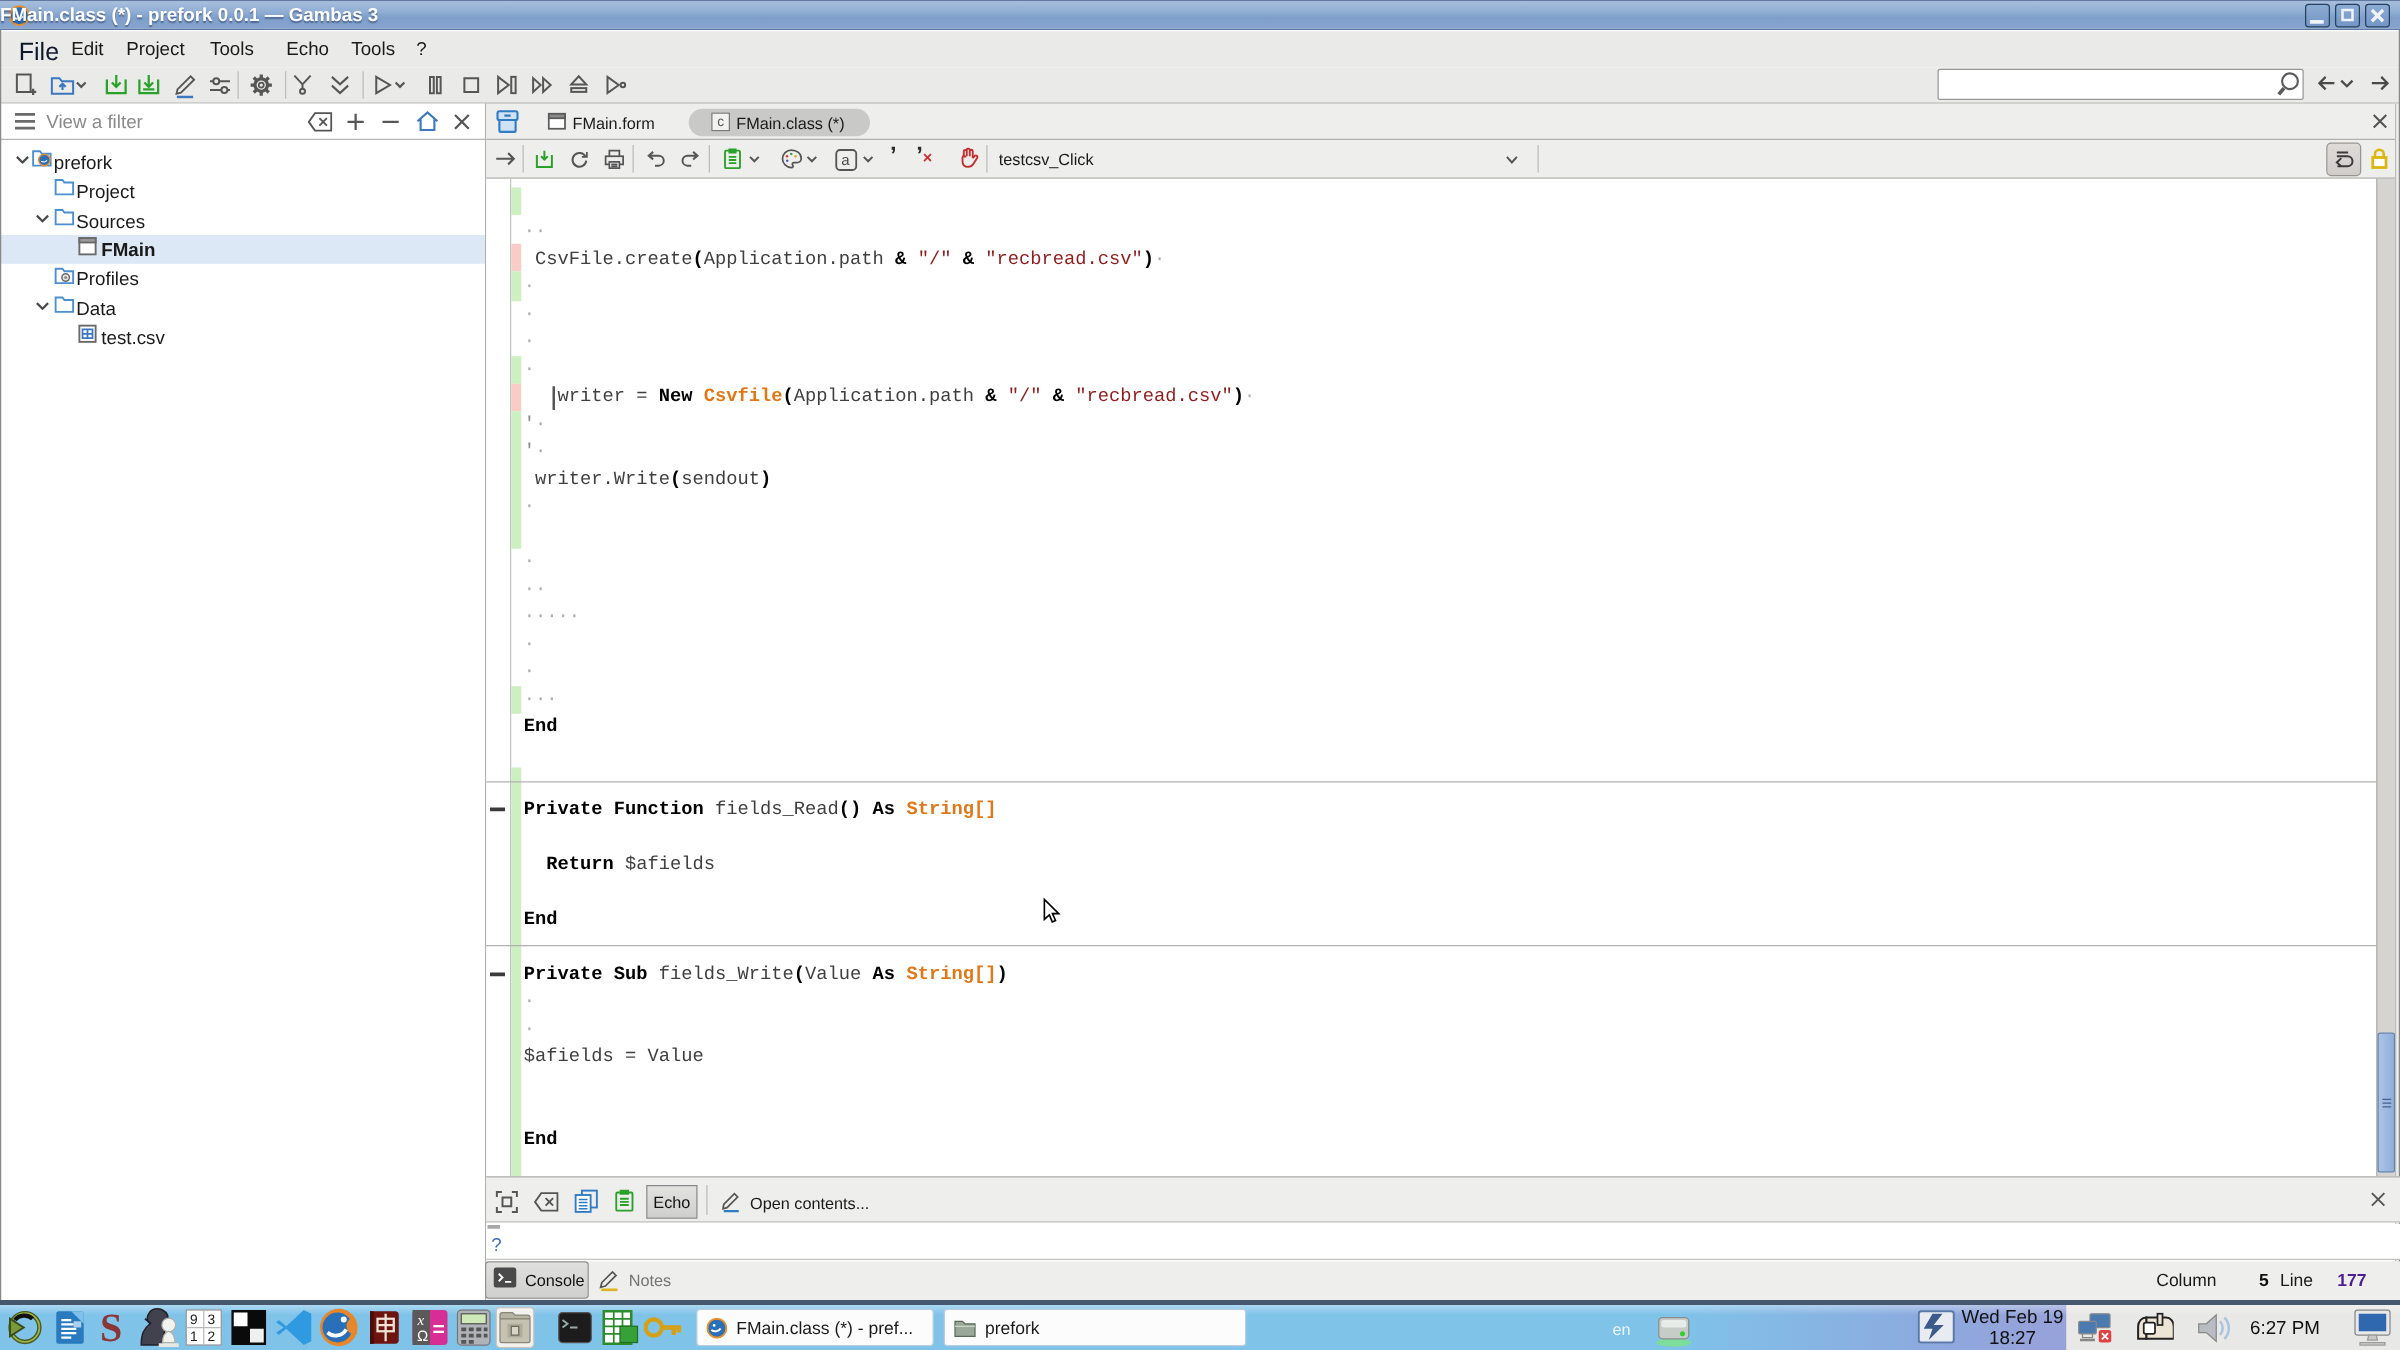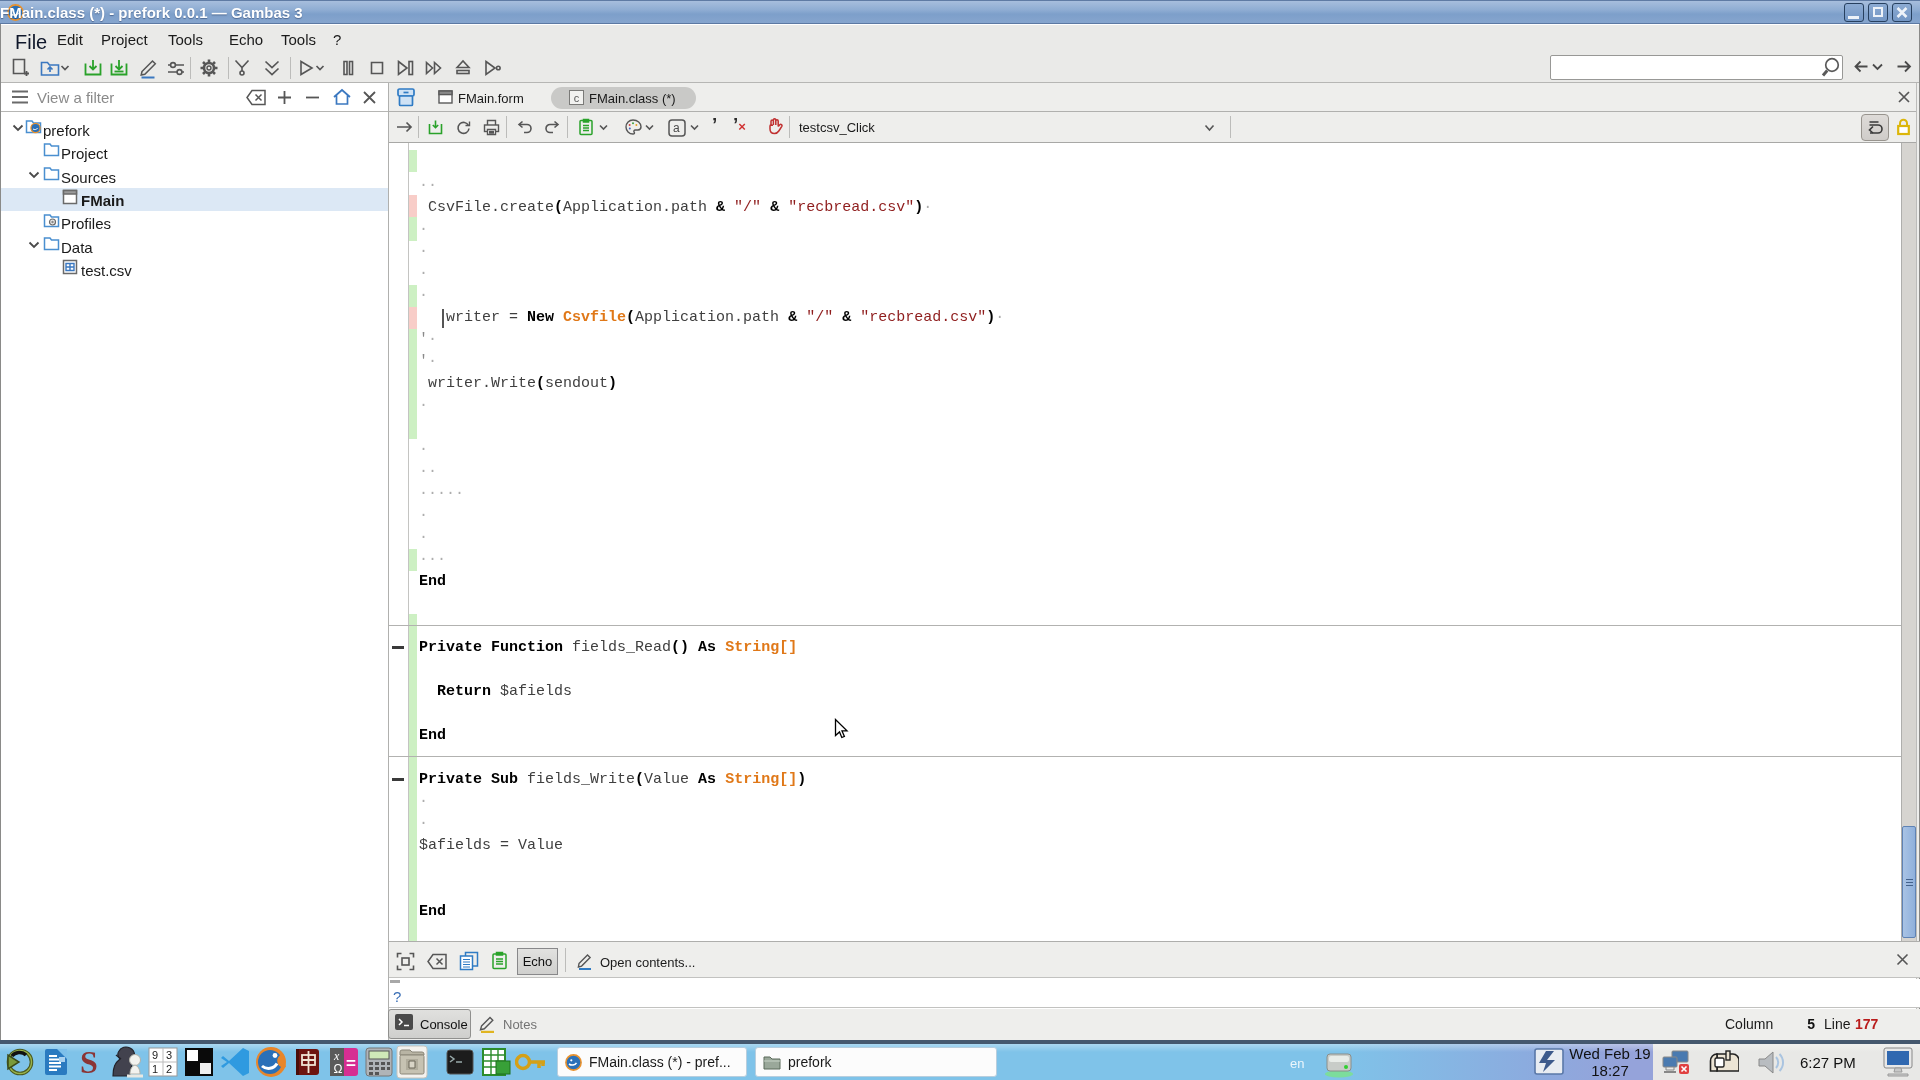--- a/index.html
+++ b/index.html
@@ -412,21 +412,21 @@
     </div>
 <div class="a" style="left:420px;top:1017px;font-size:13px;color:#111">Console</div>
 <svg class="a" style="left:478px;top:1014px" width="19" height="19" viewBox="0 0 19 19" fill="none">
       <path d="M3.5 12L12 3.5l2.8 2.8L6.3 14.8 2.5 15.8z" stroke="#565656" stroke-width="1.4"></path>
       <path d="M3 18h13" stroke="#e0b420" stroke-width="2.4"></path>
     </svg>
 <div class="a" style="left:503px;top:1017px;font-size:13px;color:#737373">Notes</div>
 <div class="a" style="left:1725px;top:1016px;font-size:14px;color:#1a1a1a">Column</div>
 <div class="a" style="left:1770px;top:1016px;width:45px;text-align:right;font-size:14px;font-weight:bold;color:#111">5</div>
 <div class="a" style="left:1824px;top:1016px;font-size:14px;color:#1a1a1a">Line</div>
-<div class="a" style="left:1855px;top:1016px;width:53px;text-align:left;font-size:14px;font-weight:bold;color:#b91c1c">177</div>
+<div class="a" style="left:1855px;top:1016px;width:53px;text-align:center;font-size:14px;font-weight:bold;color:#4c1d95">177</div>
 </div>
 
 <div class="a" id="taskbar">
 <div class="a" style="left:0;top:1040px;width:1920px;height:4px;background:#45586e"></div>
 <div class="a" style="left:0;top:1044px;width:1920px;height:36px;background:linear-gradient(90deg,#7fc3e9 0px,#7fc3e9 1340px,#8caade 1540px,#95a3da 1620px,#95a3da 1920px)"></div>
 <div class="a" style="left:1653px;top:1044px;width:267px;height:36px;background:#e8e8e6"></div>
 <div class="a" style="left:0;top:1044px;width:1920px;height:8px;background:linear-gradient(rgba(255,255,255,.35),rgba(255,255,255,0))"></div>
 
 <svg class="a" style="left:4px;top:1047px" width="32" height="30" viewBox="0 0 32 30">
       <circle cx="16" cy="15" r="11.5" fill="none" stroke="#4a5a20" stroke-width="3.6"></circle>

